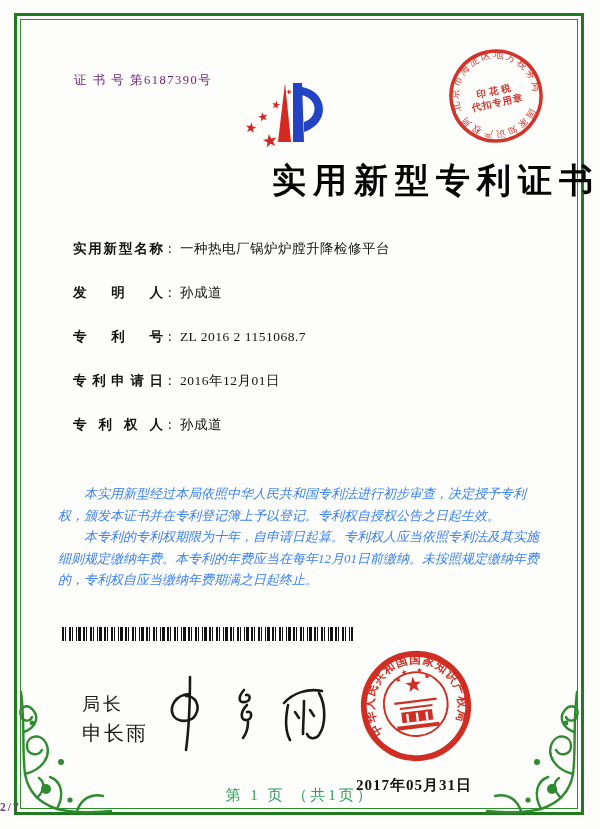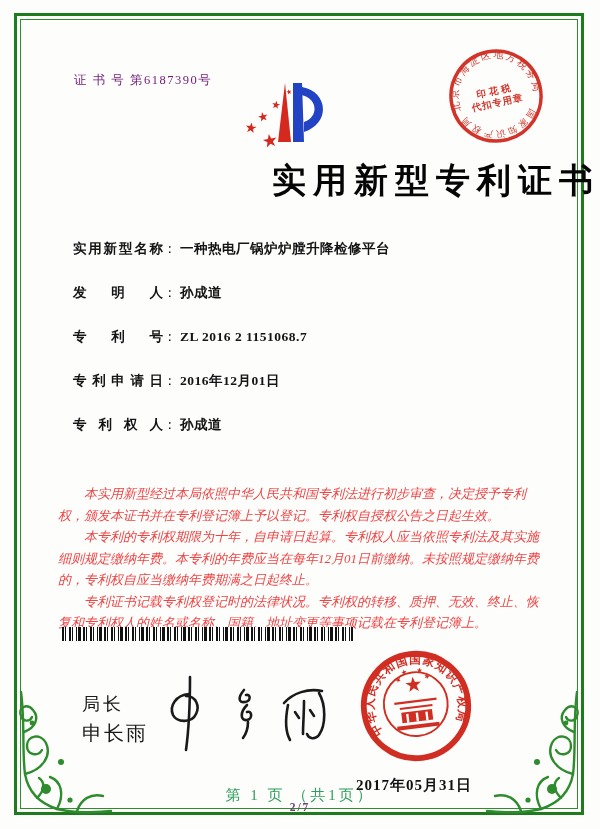--- a/index.html
+++ b/index.html
@@ -15,43 +15,43 @@
   .cert-no { position:absolute; left:74px; top:72px; font-size:12.5px; color:#701a75;
     letter-spacing:1.5px; }
   .logo { position:absolute; left:237px; top:82px; width:92px; height:82px; }
   .title { position:absolute; left:0; right:0; top:158px; text-align:right;
     font-size:34px; font-weight:bold; color:#050505; letter-spacing:7px; }
   .fields { position:absolute; left:73px; top:240px; right:50px; }
   .field-row { margin-bottom:26px; font-size:13.5px; color:#141414; height:18px; }
   .field-label { display:inline-block; width:90px; text-align:justify;
     text-align-last:justify; font-weight:700; vertical-align:bottom; }
   .field-colon { font-weight:500; }
-  .field-value { font-weight:bold; letter-spacing:0.5px; }
+  .field-value { font-weight:normal; letter-spacing:0.5px; }
   .paragraphs { position:absolute; left:58px; top:483px; width:488px;
-    font-size:13px; line-height:21.5px; color:#ef4444; font-style:italic; }
+    font-size:13px; line-height:21.5px; color:#3b82f6; font-style:italic; }
   .paragraphs p { margin:0; text-indent:2em; }
   .barcode { position:absolute; left:62px; top:627px; width:291px; height:14px;
     background:repeating-linear-gradient(90deg,
       #111 0px,#111 2px,#fff 2px,#fff 3px,#111 3px,#111 4px,#fff 4px,#fff 7px,
       #111 7px,#111 9px,#fff 9px,#fff 10px,#111 10px,#111 11px,#fff 11px,#fff 14px,
       #111 14px,#111 15px,#fff 15px,#fff 16px,#111 16px,#111 19px,#fff 19px,#fff 21px); }
   .signer-title { position:absolute; left:82px; top:692px; font-size:18px;
     color:#1a1a1a; letter-spacing:3px; }
   .signer-name { position:absolute; left:82px; top:720px; font-size:20px;
     color:#1a1a1a; letter-spacing:2px; }
   .signature { position:absolute; left:158px; top:672px; width:188px; height:86px; }
   .office-seal { position:absolute; left:358px; top:648px; width:116px; height:116px;
     transform:rotate(-7deg); opacity:0.95; }
   .tax-seal { position:absolute; left:446px; top:46px; width:100px; height:100px;
     transform:rotate(-12deg); opacity:0.92; }
   .issue-date { position:absolute; left:356px; top:776px; font-size:15px;
     font-weight:bold; color:#111; letter-spacing:1px; }
   .footer-pageinfo { position:absolute; left:0; right:0; top:786px; text-align:center;
     font-size:15px; color:#2e9e5b; letter-spacing:3px; }
-  .footer-sheet { position:absolute; left:0; right:0; top:801px; text-align:center;
+  .footer-sheet { position:absolute; left:0; right:0; top:801px; text-align:left;
     font-size:11.5px; font-weight:bold; color:#6e3f6e; letter-spacing:2px; }
   .flourish { position:absolute; width:104px; height:124px; bottom:15px; }
   .flourish.left { left:15px; }
   .flourish.right { right:17px; transform:scaleX(-1); }
   .seal-text { font-family:"Liberation Serif","DejaVu Serif",serif; }
 </style>
 </head>
 <body>
 
 <div class="border-outer"></div>
@@ -143,21 +143,20 @@
   </div>
   <div class="field-row">
     <span class="field-label">专利权人</span><span class="field-colon">：</span>
     <span class="field-value">孙成道</span>
   </div>
 </div>
 
 <div class="paragraphs">
   <p>本实用新型经过本局依照中华人民共和国专利法进行初步审查，决定授予专利权，颁发本证书并在专利登记簿上予以登记。专利权自授权公告之日起生效。</p>
   <p>本专利的专利权期限为十年，自申请日起算。专利权人应当依照专利法及其实施细则规定缴纳年费。本专利的年费应当在每年12月01日前缴纳。未按照规定缴纳年费的，专利权自应当缴纳年费期满之日起终止。</p>
-  <p>专利证书记载专利权登记时的法律状况。专利权的转移、质押、无效、终止、恢复和专利权人的姓名或名称、国籍、地址变更等事项记载在专利登记簿上。</p>
 </div>
 
 <div class="barcode"></div>
 
 <div class="signer-title">局长</div>
 <div class="signer-name">申长雨</div>
 
 <svg class="signature" viewBox="0 0 188 86">
   <g fill="none" stroke="#1a1a1a" stroke-width="2.6" stroke-linecap="round" stroke-linejoin="round">
     <path d="M31,22 C18,23 11,34 15,43 C19,51 34,51 38,42 C42,34 38,24 28,24"></path>

